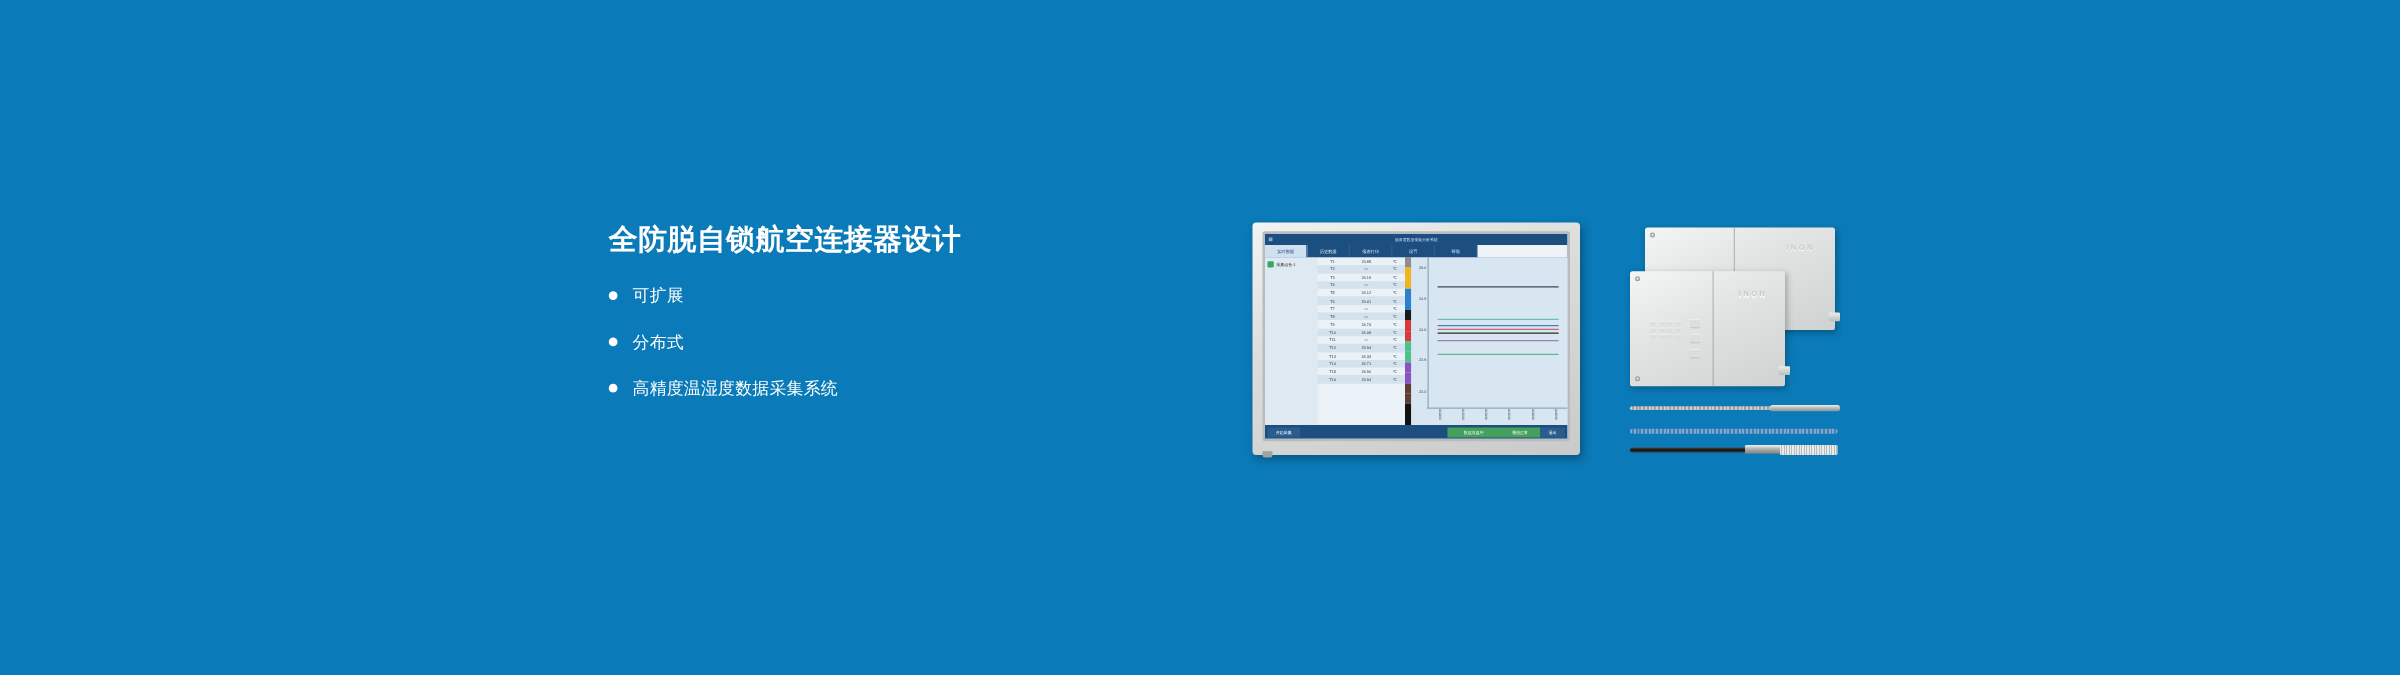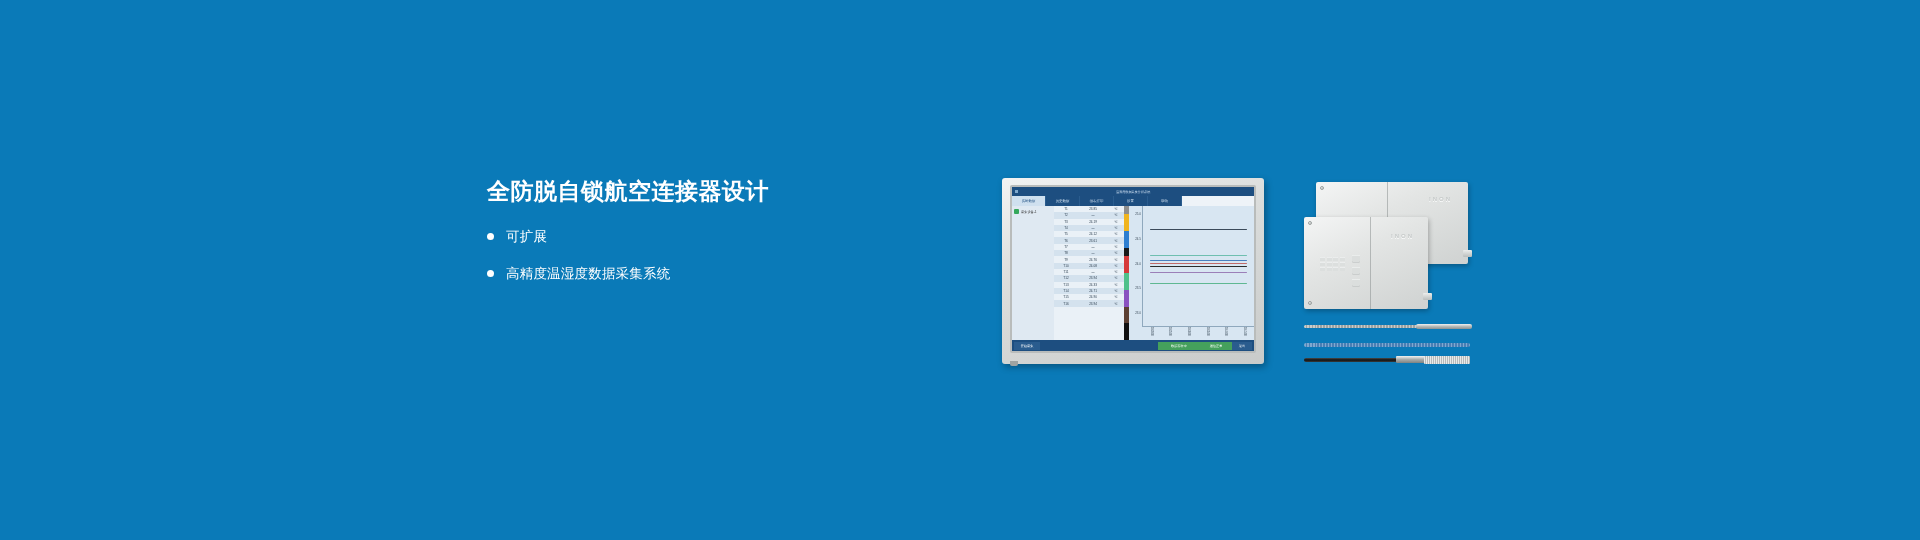--- a/index.html
+++ b/index.html
@@ -341,20 +341,24 @@
 
 <div class="banner">
 
   <div class="text-block">
     <div class="headline">全防脱自锁航空连接器设计</div>
 
     <div class="bullets">
       <div class="bullet-row">
         <span class="bullet-dot"></span>
         <span class="bullet-label">可扩展</span>
+      </div>
+      <div class="bullet-row">
+        <span class="bullet-dot"></span>
+        <span class="bullet-label">分布式</span>
       </div>
       <div class="bullet-row">
         <span class="bullet-dot"></span>
         <span class="bullet-label">高精度温湿度数据采集系统</span>
       </div>
     </div>
   </div>
 
   <div class="monitor">
     <div class="mon-stand"></div>

